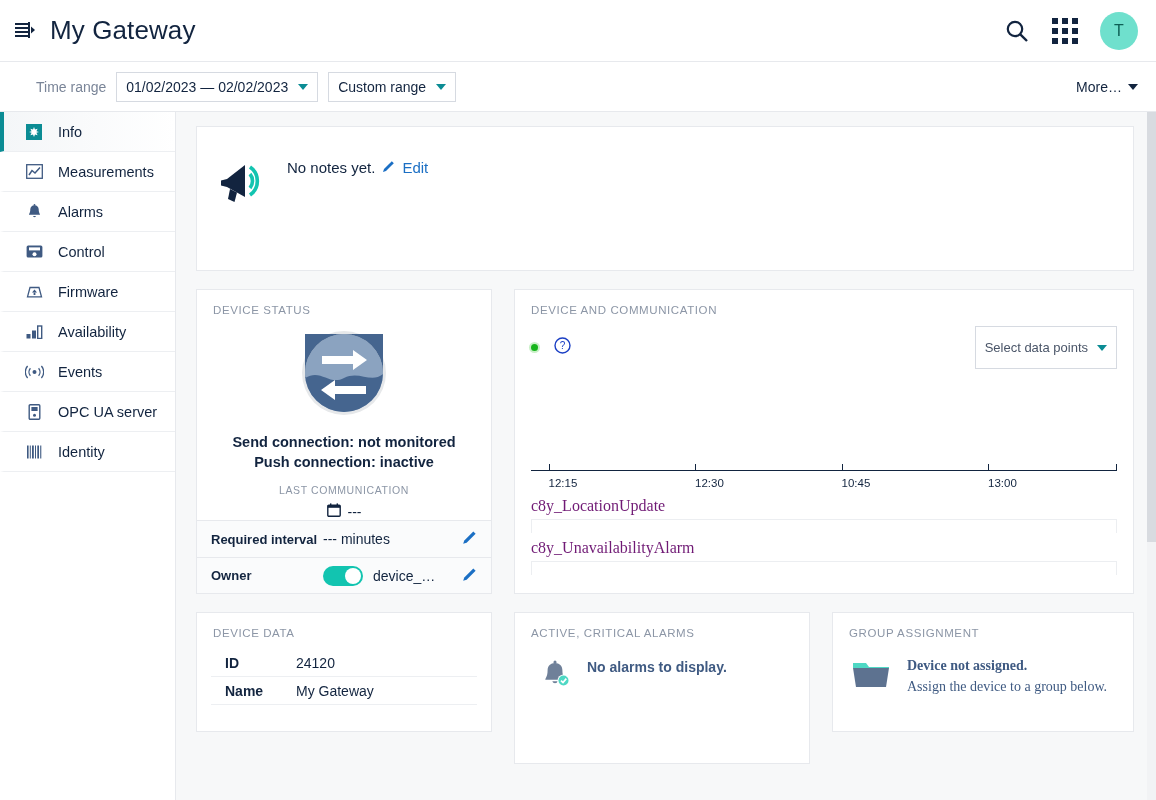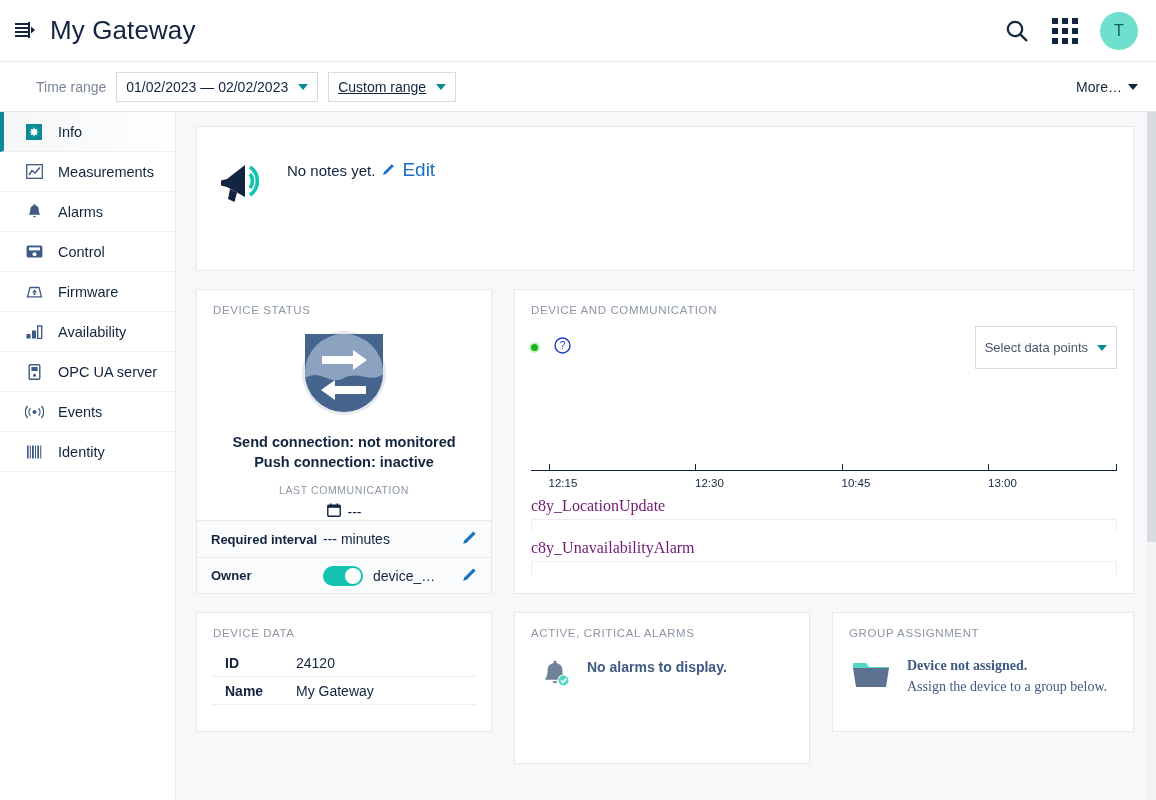--- a/index.html
+++ b/index.html
@@ -49,21 +49,21 @@
     border-bottom: 1px solid #e7e9ed;
     background: #fff;
   }
   .tb-label { font-size: 14px; color: #7a8598; margin-right: 10px; }
   .tb-select {
     height: 30px; border: 1px solid #d6dae1; background: #fff;
     display: flex; align-items: center; gap: 10px;
     padding: 0 9px; font-size: 14px; color: #12243f;
     cursor: pointer; white-space: nowrap;
   }
-  .tb-select + .tb-select { margin-left: 10px; text-decoration: underline; }
+  .tb-select + .tb-select { margin-left: 10px; }
   .caret {
     width: 0; height: 0; border-left: 5px solid transparent;
     border-right: 5px solid transparent; border-top: 6px solid #0b8c94;
   }
   .toolbar-spacer { flex: 1 1 auto; }
   .more-btn {
     display: flex; align-items: center; gap: 6px;
     font-size: 14px; color: #12243f; cursor: pointer;
   }
   .caret-dark {
@@ -99,21 +99,21 @@
     overflow: hidden;
     position: relative;
   }
 
   .card { background: #fff; border: 1px solid #e7e9ed; }
 
   
   .notes-card { height: 145px; display: flex; align-items: flex-start; padding: 18px 20px; }
   .notes-ico { width: 70px; flex: 0 0 70px; margin-top: 8px; }
   .notes-text { font-size: 15px; color: #12243f; display: flex; align-items: center; gap: 7px; padding-top: 14px; }
-  .edit-link { color: #1b6fc4; font-size: 19px; cursor: pointer; }
+  .edit-link { color: #1b6fc4; font-size: 15px; cursor: pointer; }
   .pencil { cursor: pointer; }
 
   
   .row { display: flex; gap: 22px; margin-top: 18px; }
   .card-title {
     font-size: 11.5px; letter-spacing: .6px; color: #8c96a6;
     text-transform: uppercase; padding: 14px 16px 0 16px;
   }
 
   .status-card { width: 296px; flex: 0 0 296px; display: flex; flex-direction: column; }
@@ -285,39 +285,39 @@
           <svg width="17" height="14" viewBox="0 0 17 14">
               <rect x="0.5" y="9" width="4" height="4.5" fill="#3f5a82"></rect>
           <rect x="6" y="5.5" width="4" height="8" fill="#3f5a82"></rect>
           <rect x="11.7" y="1" width="4" height="12.5" fill="none" stroke="#3f5a82" stroke-width="1.4"></rect>
             </svg>
         </span>
         <span>Availability</span>
       </div>
       <div class="nav-item">
         <span class="nav-ico">
-          <svg width="13" height="16" viewBox="0 0 13 16">
-              <rect x="1.2" y="0.7" width="10.6" height="14.6" rx="1" fill="none" stroke="#3f5a82" stroke-width="1.4"></rect>
-          <rect x="3.4" y="3" width="6.2" height="4" fill="#3f5a82"></rect>
-          <circle cx="6.5" cy="11.3" r="1.5" fill="#3f5a82"></circle>
-            </svg>
-        </span>
-        <span>OPC UA server</span>
-      </div>
-      <div class="nav-item">
-        <span class="nav-ico">
           <svg width="19" height="14" viewBox="0 0 19 14">
               <circle cx="9.5" cy="7" r="2" fill="#3f5a82"></circle>
           <path d="M5.4 3.3a5.6 5.6 0 0 0 0 7.4" fill="none" stroke="#3f5a82" stroke-width="1.3"></path>
           <path d="M13.6 3.3a5.6 5.6 0 0 1 0 7.4" fill="none" stroke="#3f5a82" stroke-width="1.3"></path>
           <path d="M2.6 1a9 9 0 0 0 0 12" fill="none" stroke="#3f5a82" stroke-width="1.3"></path>
           <path d="M16.4 1a9 9 0 0 1 0 12" fill="none" stroke="#3f5a82" stroke-width="1.3"></path>
             </svg>
         </span>
         <span>Events</span>
+      </div>
+      <div class="nav-item">
+        <span class="nav-ico">
+          <svg width="13" height="16" viewBox="0 0 13 16">
+              <rect x="1.2" y="0.7" width="10.6" height="14.6" rx="1" fill="none" stroke="#3f5a82" stroke-width="1.4"></rect>
+          <rect x="3.4" y="3" width="6.2" height="4" fill="#3f5a82"></rect>
+          <circle cx="6.5" cy="11.3" r="1.5" fill="#3f5a82"></circle>
+            </svg>
+        </span>
+        <span>OPC UA server</span>
       </div>
       <div class="nav-item">
         <span class="nav-ico">
           <svg width="17" height="14" viewBox="0 0 17 14">
             <rect x="1" y="0.5" width="1.6" height="13" fill="#3f5a82"></rect>
             <rect x="3.8" y="0.5" width="1" height="13" fill="#3f5a82"></rect>
             <rect x="6" y="0.5" width="1.8" height="13" fill="#3f5a82"></rect>
             <rect x="9" y="0.5" width="1" height="13" fill="#3f5a82"></rect>
             <rect x="11.3" y="0.5" width="1.7" height="13" fill="#3f5a82"></rect>
             <rect x="14.2" y="0.5" width="1.1" height="13" fill="#3f5a82"></rect>

